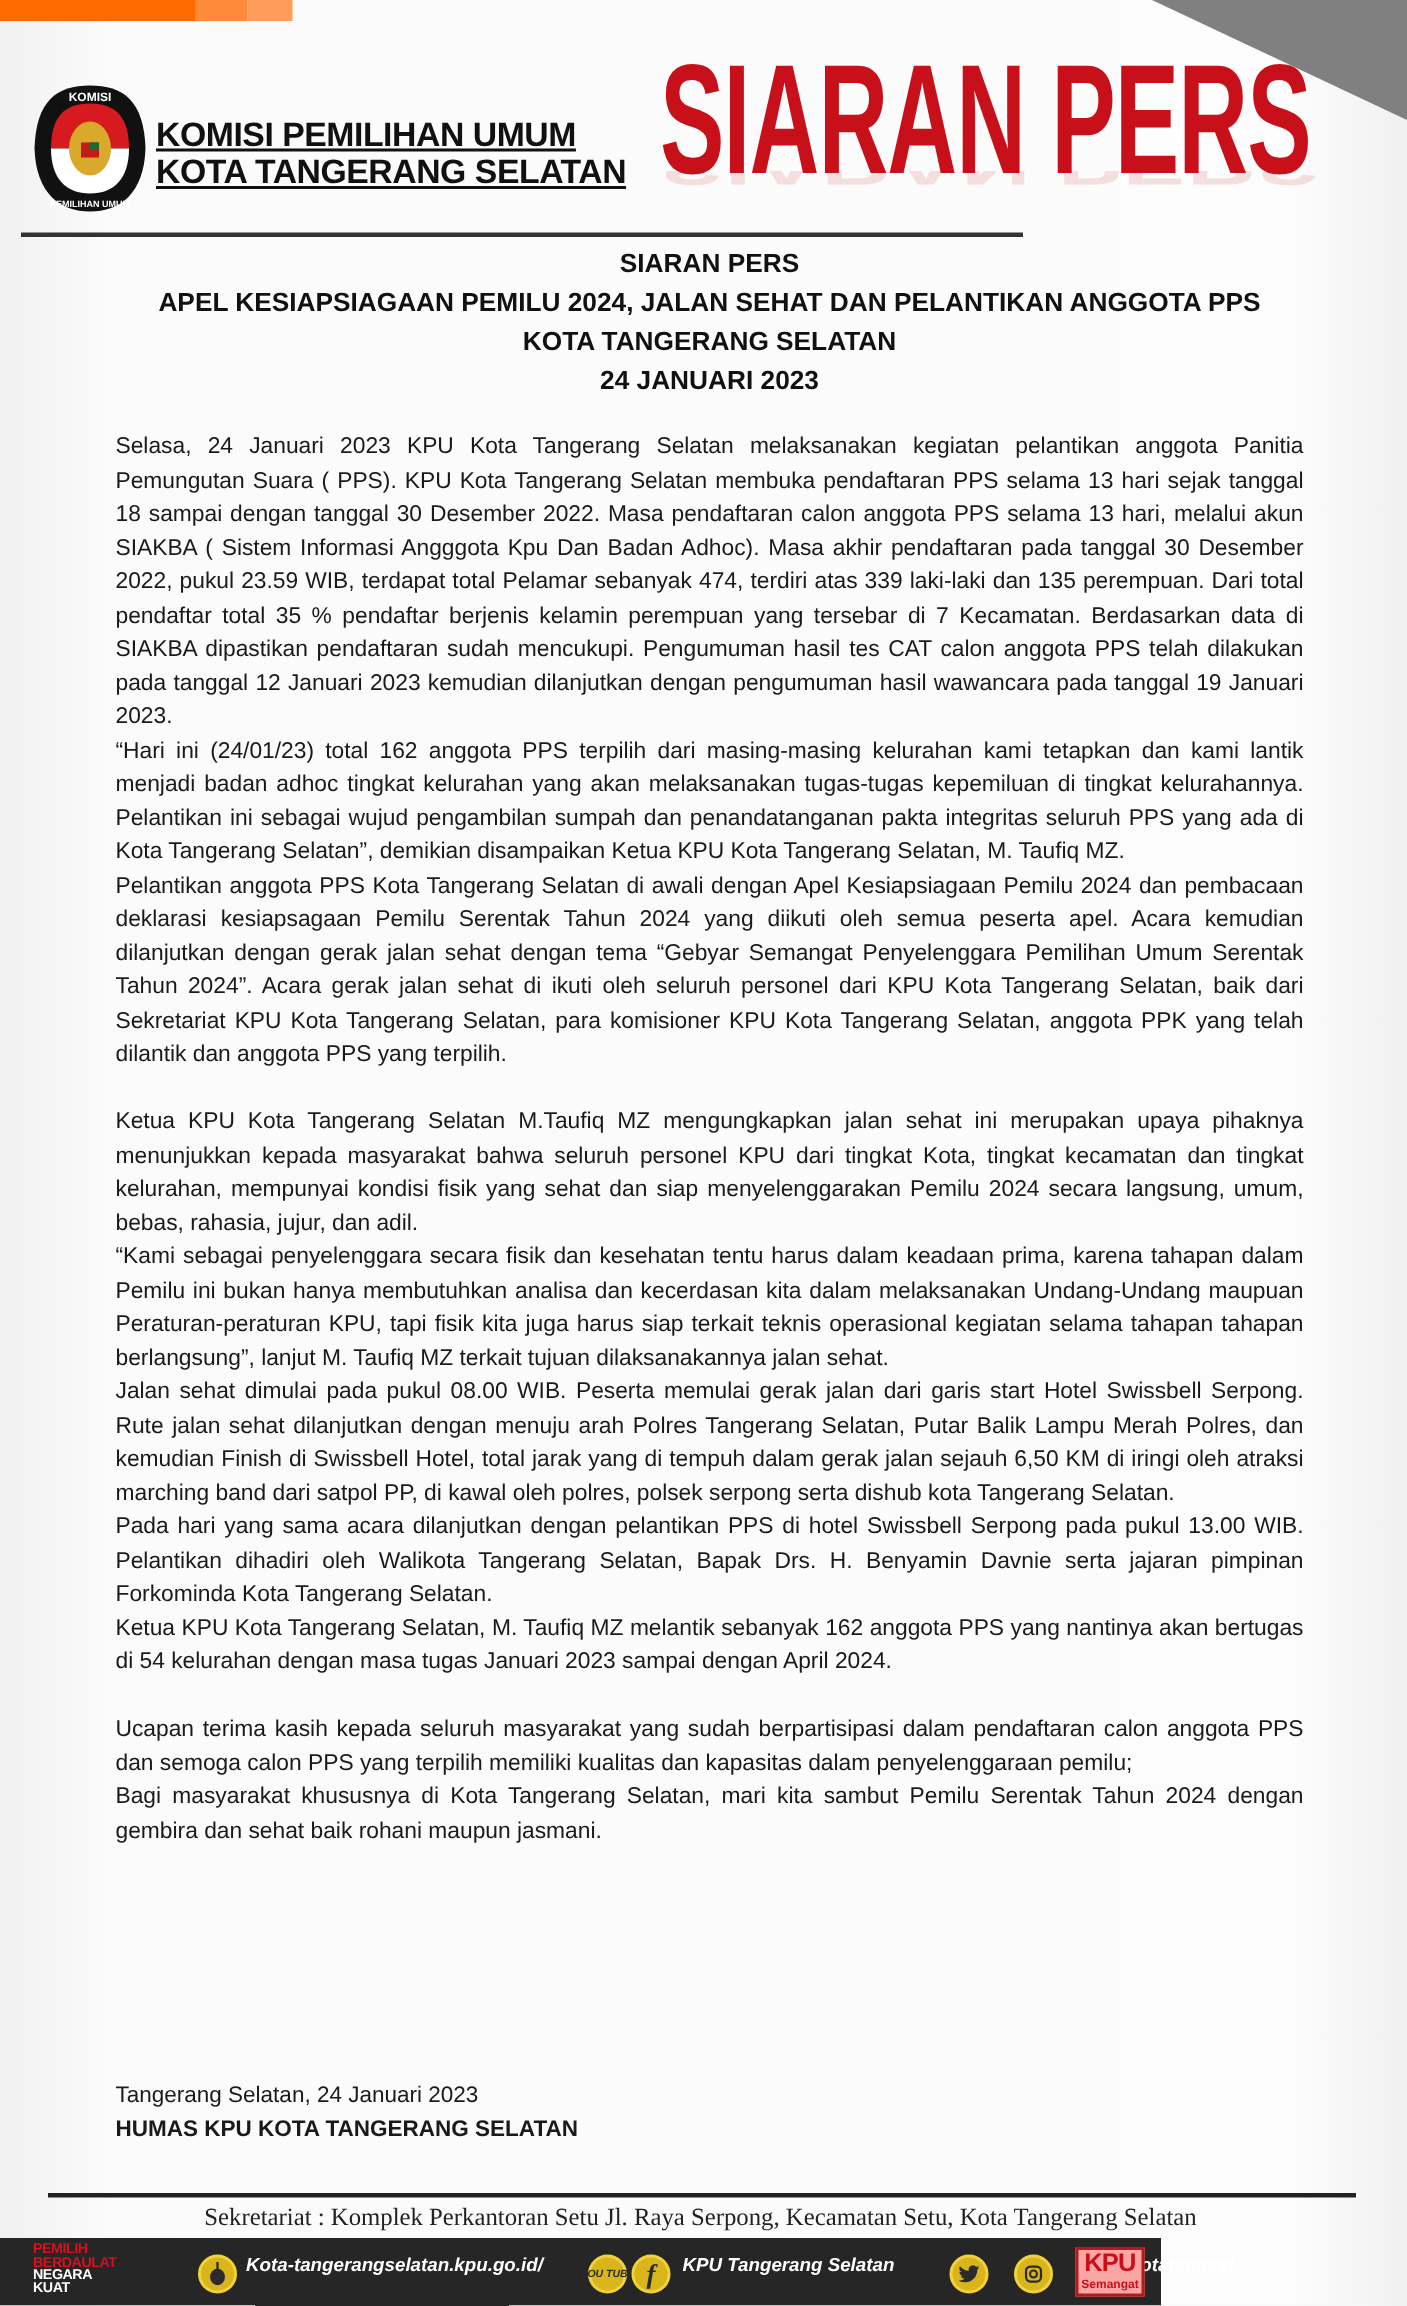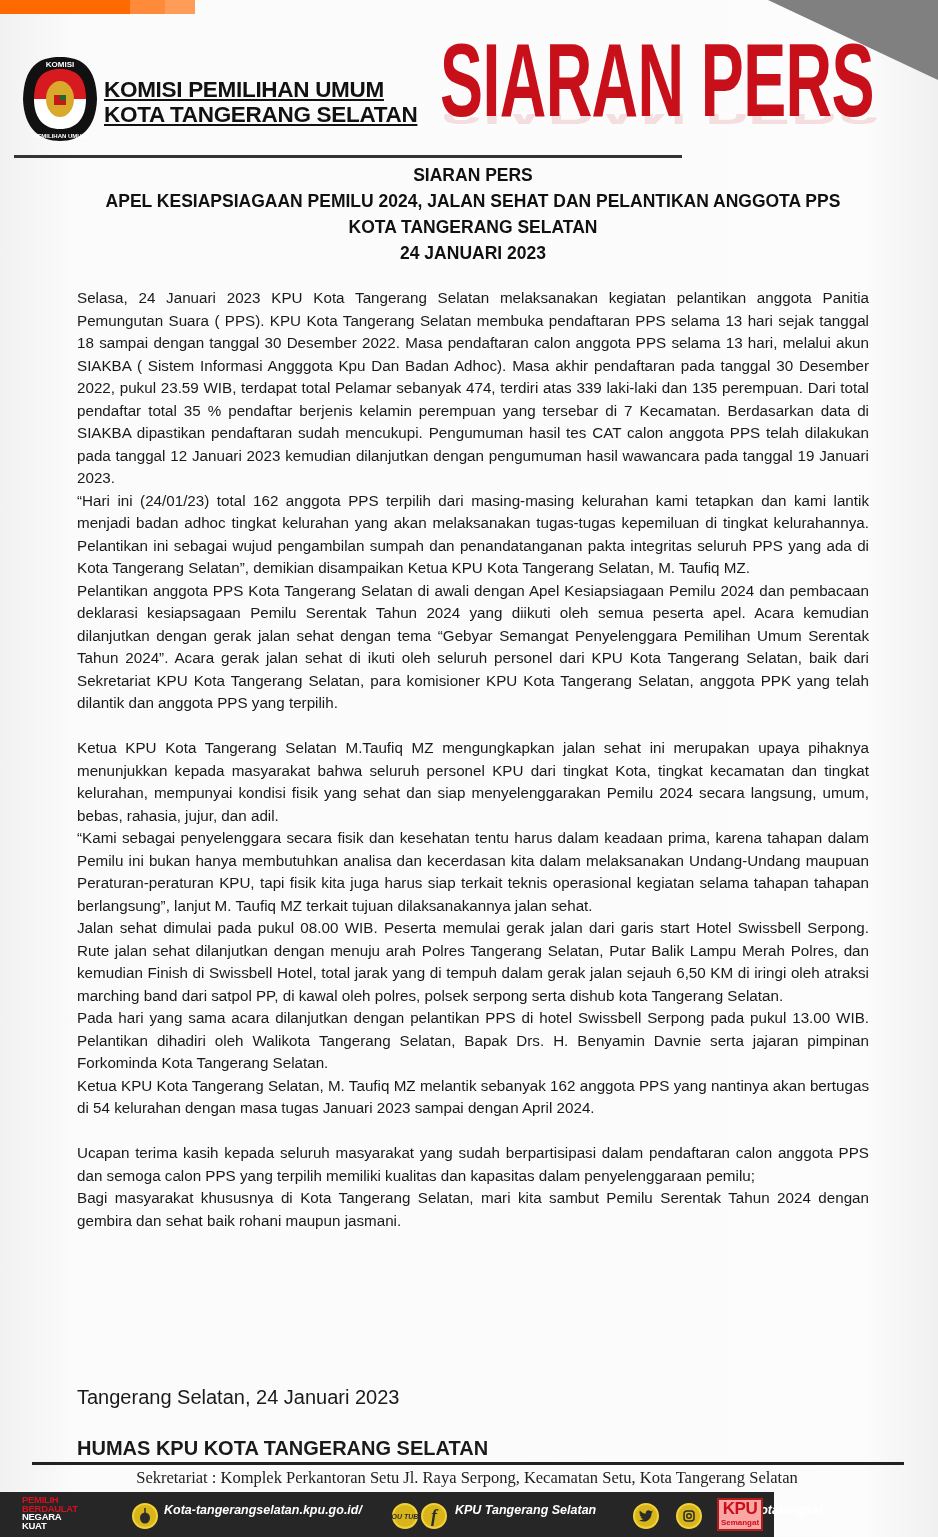--- a/index.html
+++ b/index.html
@@ -37,22 +37,22 @@
 
     .headline { position: absolute; left: 0; top: 162px; width: 946px; text-align: center;
       font-weight: bold; font-size: 17.5px; line-height: 26px; color: #111; }
 
     .body-text { position: absolute; left: 77px; top: 287px; width: 792px;
       font-family: "Liberation Sans", sans-serif; font-size: 15.2px; line-height: 22.5px;
       color: #1a1a1a; text-align: justify; }
     .body-text p { margin: 0; }
     .body-text .gap { height: 22.5px; }
 
-    .sign { position: absolute; left: 77px; top: 1386px; font-size: 20px; line-height: 22.5px; color: #1a1a1a; }
-    .sign .org { font-weight: bold; margin-top: 28px; }
+    .sign { position: absolute; left: 77px; top: 1386px; font-size: 15px; line-height: 22.5px; color: #1a1a1a; }
+    .sign .org { font-weight: bold; }
 
     .footer-rule { position: absolute; left: 32px; top: 1462px; width: 872px; height: 3px; background: #222; }
     .address { position: absolute; left: 0; top: 1467px; width: 934px; text-align: center;
       font-family: "Liberation Serif", serif; font-size: 16.5px; line-height: 22px; color: #222; }
 
     .footer-bar { position: absolute; left: 0; top: 1492px; width: 774px; height: 45px; background: #262626;
       display: flex; align-items: center; color: #fff; font-size: 12.5px; font-weight: bold; }
     .slogan { position: absolute; left: 22px; top: 4px; font-size: 9.5px; line-height: 8.5px; font-weight: bold;
       letter-spacing: -0.3px; }
     .slogan .red { color: #d4111f; }

